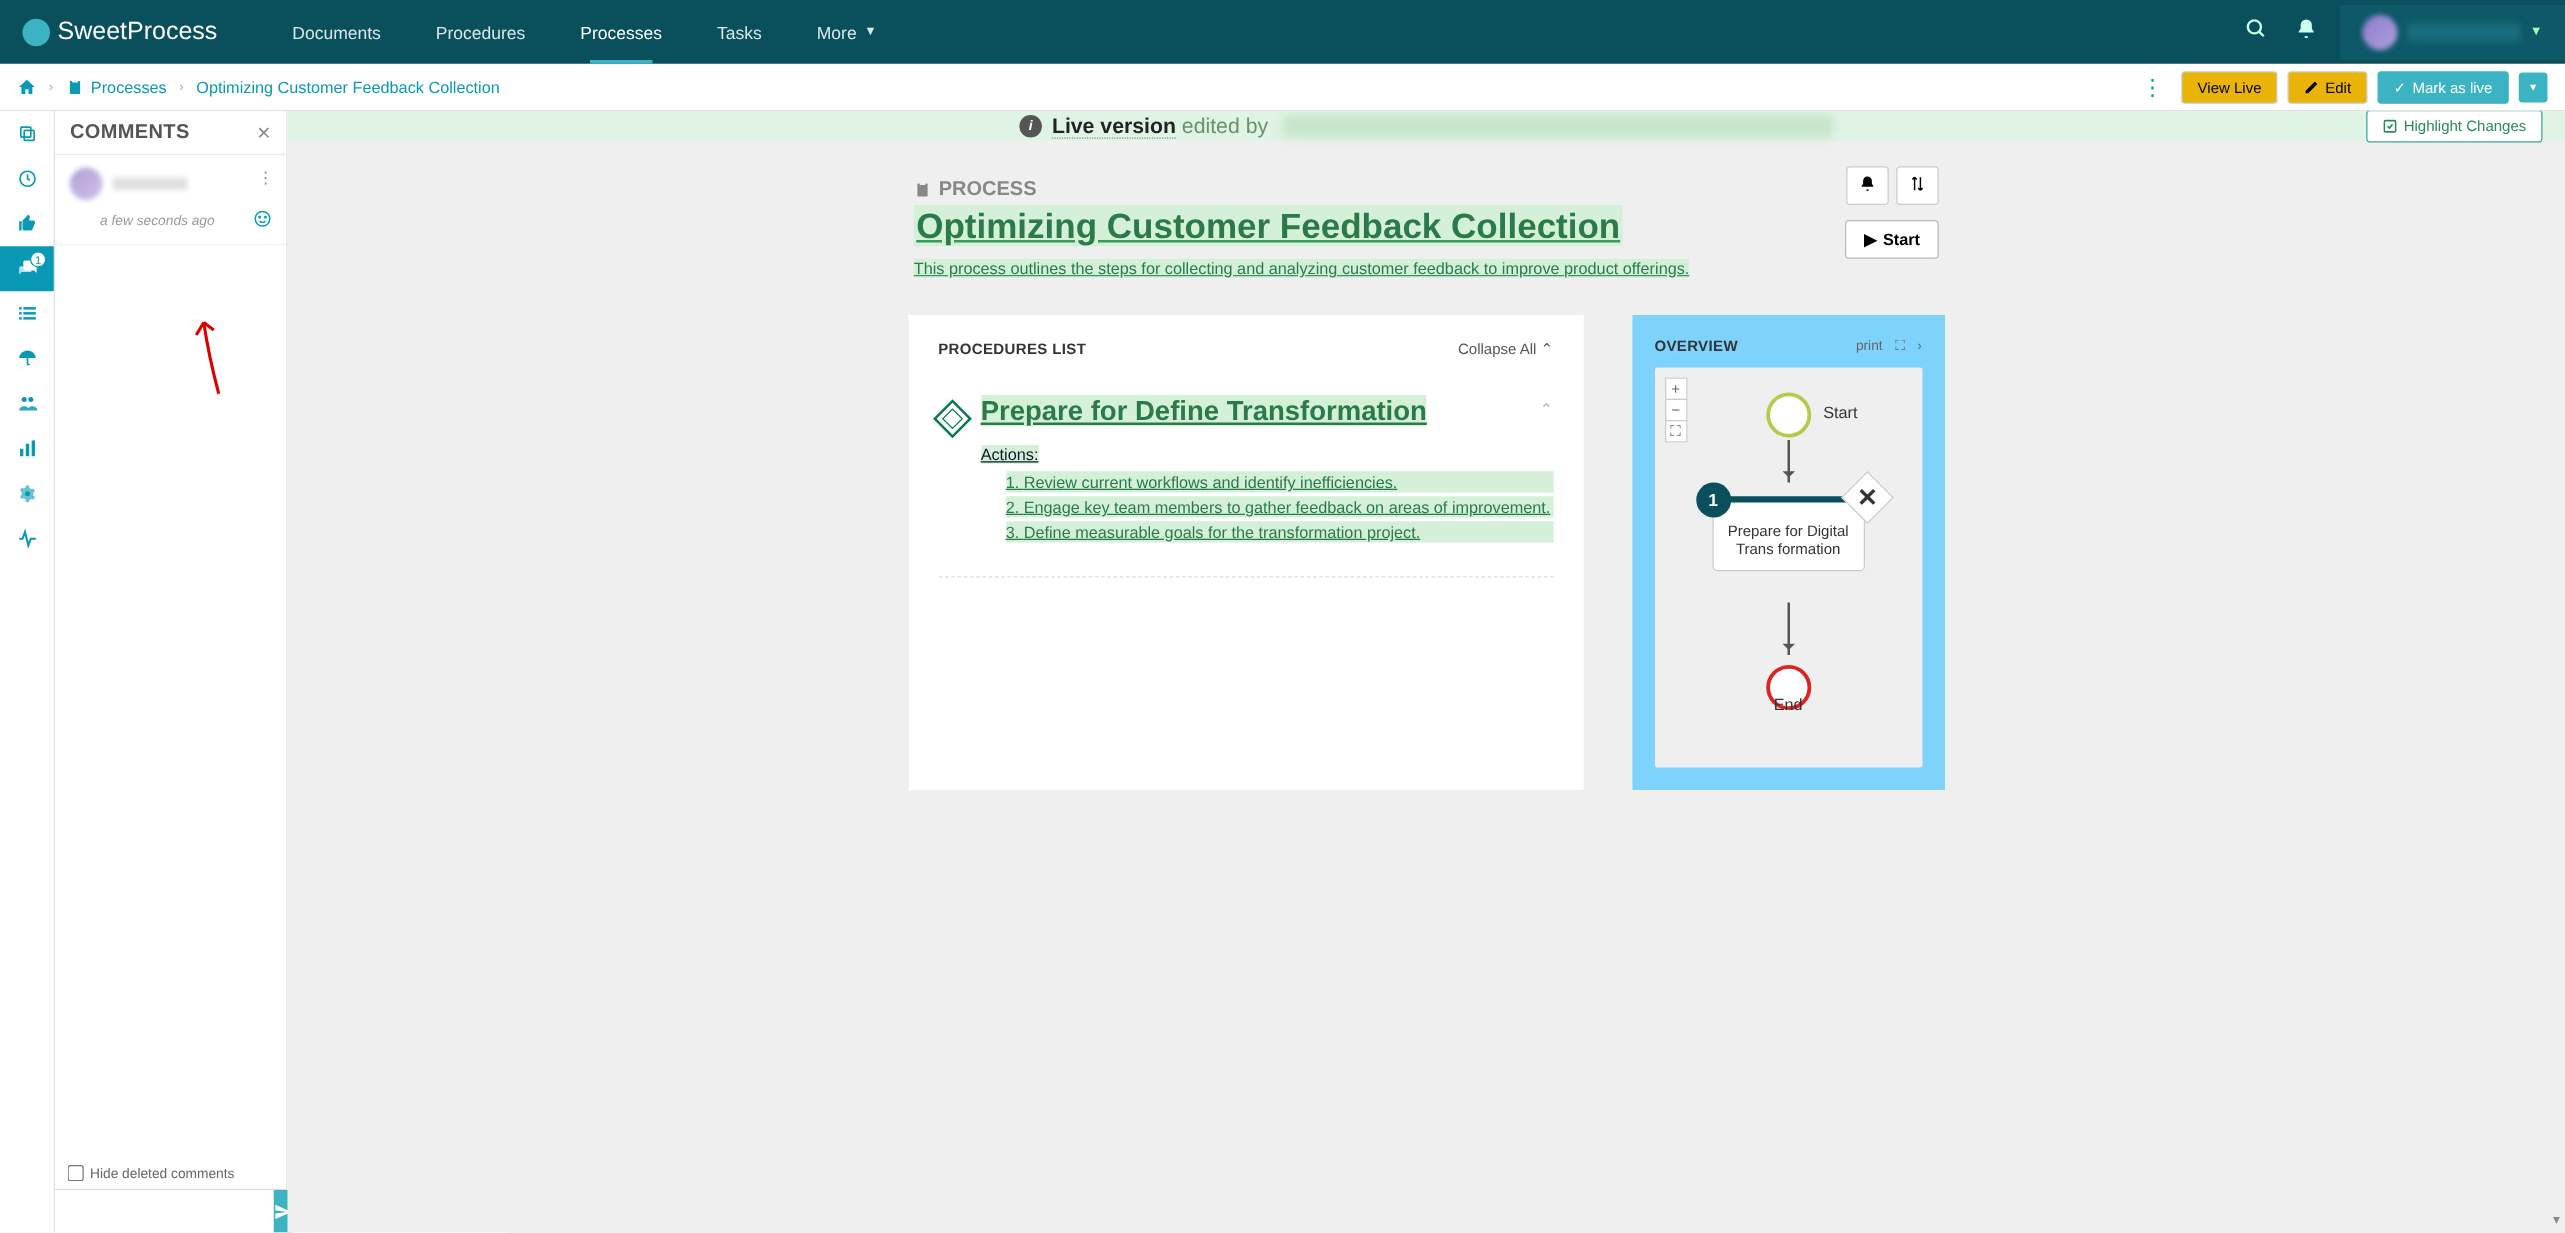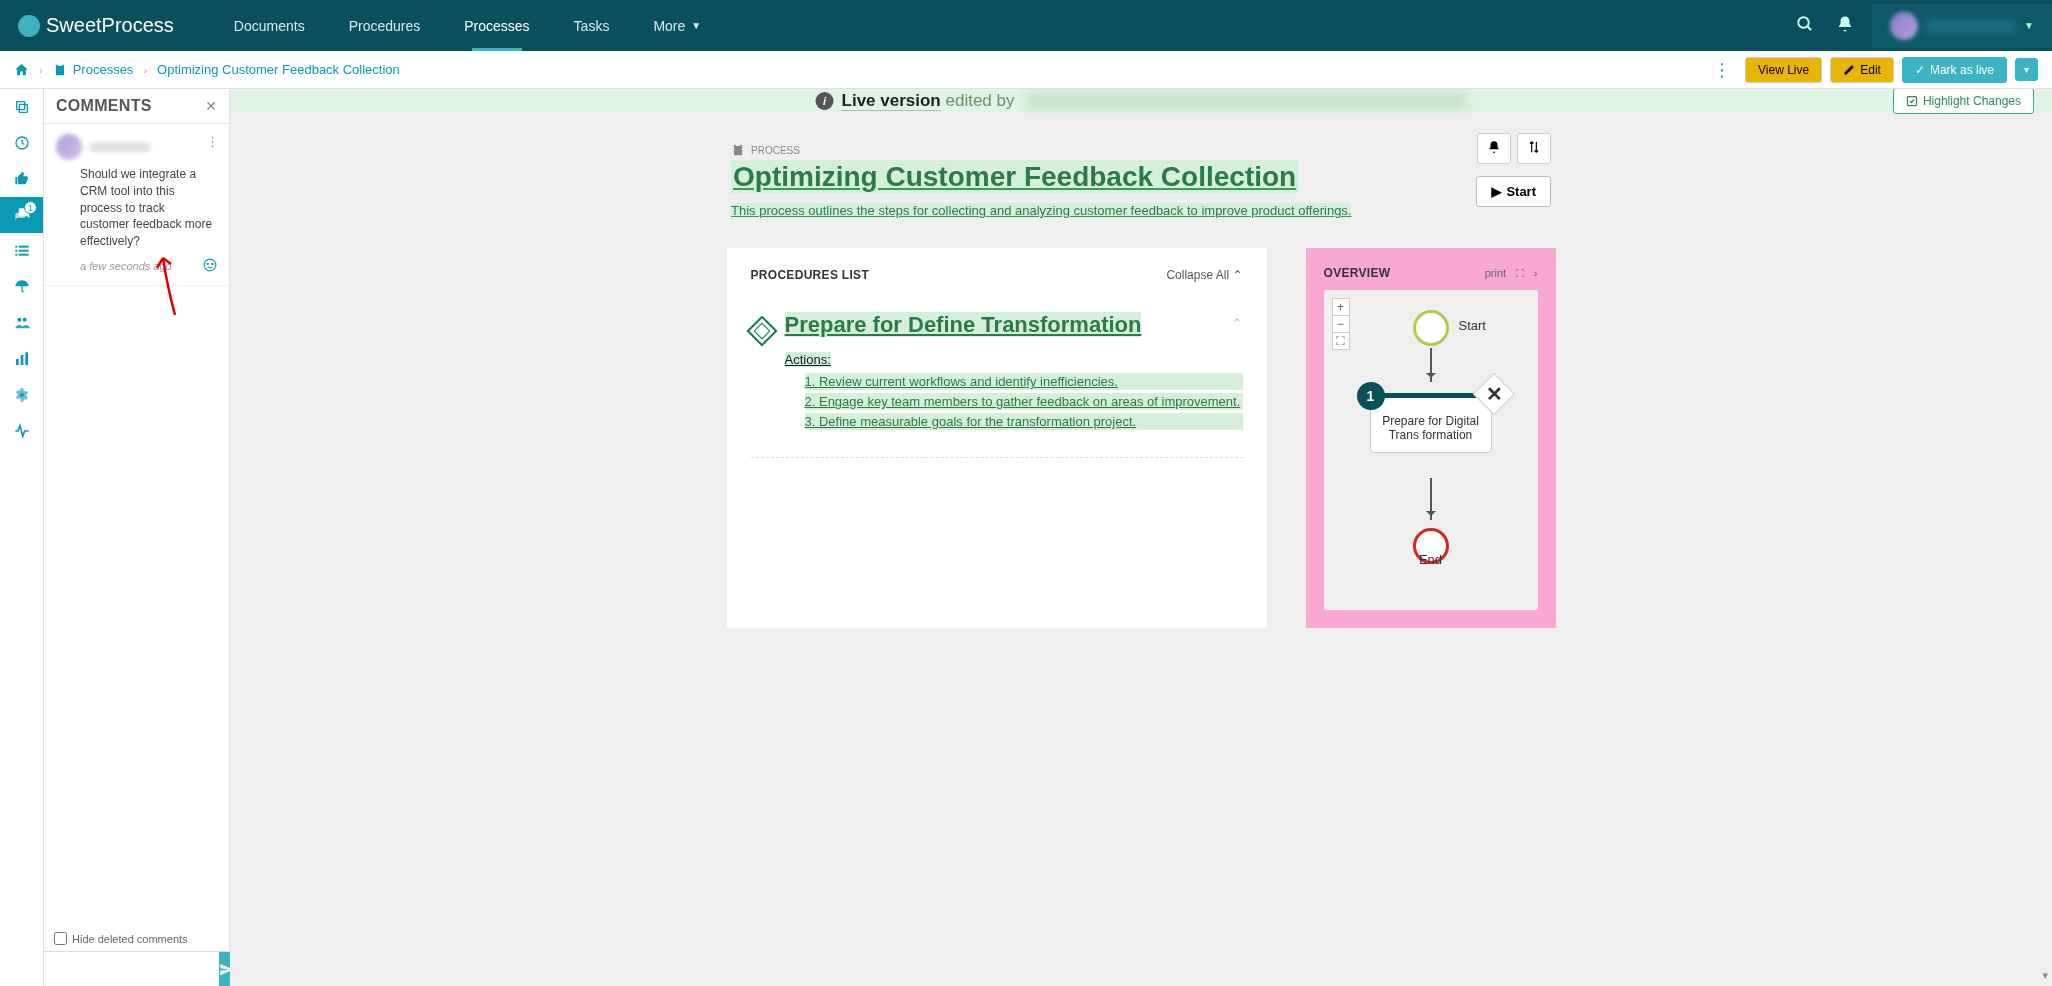--- a/index.html
+++ b/index.html
@@ -60,21 +60,21 @@
 .content { flex: 1; background: #efefef; overflow-y: auto; position: relative; }
 .banner { background: #dff4e4; padding: 12px 18px; display: flex; align-items: center; justify-content: flex-start; position: relative; }
 .banner-center { position: absolute; left: 50%; transform: translateX(-50%); display: flex; align-items: center; gap: 8px; color: #6b9169; font-size: 17px; }
 .banner-center .info-i { background: #555; color: #fff; border-radius: 50%; width: 18px; height: 18px; display: inline-flex; align-items: center; justify-content: center; font-size: 11px; font-weight: bold; font-style: italic; }
 .banner-center b { color: #222; border-bottom: 1px dotted #888; }
 .banner-blur { width: 440px; height: 18px; background: #c6e5c9; border-radius: 3px; filter: blur(4px); margin-left: 4px; }
 .highlight-btn { border: 1px solid #3a9; color: #2a8a5a; background: #fff; padding: 5px 12px; border-radius: 3px; font-size: 12px; display: inline-flex; align-items: center; gap: 5px; cursor: pointer; position: absolute; right: 18px; }
 
 .proc-header { padding: 30px 0 30px 0; display: flex; justify-content: center; }
 .proc-header-inner { width: 820px; position: relative; }
-.proc-label { text-transform: uppercase; font-size: 10px; font-weight: 400; color: #888; display: flex; align-items: center; gap: 6px; margin-bottom: 4px; }
+.proc-label { text-transform: uppercase; font-size: 16px; font-weight: 700; color: #888; display: flex; align-items: center; gap: 6px; margin-bottom: 4px; }
 .proc-title { font-size: 28px; font-weight: 700; color: #2a7a4a; background: #d4f0d8; display: inline; padding: 1px 2px; text-decoration: underline; text-decoration-color: #3a9a5a; }
 .proc-desc { margin-top: 10px; font-size: 13px; color: #2a7a4a; background: #d4f0d8; display: inline; text-decoration: underline; text-decoration-color: #3a9a5a; }
 .proc-actions { position: absolute; right: 0; top: -10px; display: flex; flex-direction: column; gap: 12px; align-items: flex-end; }
 .pa-row { display: flex; gap: 6px; }
 .icon-btn { border: 1px solid #ccc; background: #fff; padding: 6px 9px; border-radius: 3px; cursor: pointer; font-size: 13px; }
 .start-btn { border: 1px solid #bbb; background: #fff; padding: 7px 14px; border-radius: 3px; cursor: pointer; font-size: 13px; display: inline-flex; align-items: center; gap: 5px; font-weight: 600; }
 
 .two-col { display: flex; justify-content: center; gap: 39px; padding: 0 20px 40px; }
 .col-left { width: 540px; background: #fff; padding: 20px 24px; }
 .col-left-hdr { display: flex; justify-content: space-between; align-items: center; margin-bottom: 18px; }
@@ -84,21 +84,21 @@
 .proc-item-head { display: flex; align-items: flex-start; gap: 12px; }
 .proc-diamond { width: 22px; height: 22px; border: 2px solid #0a7a4a; transform: rotate(45deg); margin-top: 8px; display: inline-block; position: relative; flex-shrink: 0; }
 .proc-diamond::after { content: ""; position: absolute; inset: 3px; border: 1px solid #0a7a4a; }
 .proc-item-title { font-size: 22px; font-weight: 700; color: #2a7a4a; text-decoration: underline; background: #d4f0d8; display: inline; }
 .proc-chev { position: absolute; right: 0; top: 16px; color: #bbb; cursor: pointer; }
 .actions-label { margin-top: 12px; margin-left: 34px; font-size: 13px; color: #0f172a; background: #d4f0d8; display: inline; text-decoration: underline; }
 .actions-list { margin-left: 54px; margin-top: 6px; font-size: 13px; }
 .actions-list li { color: #2a7a4a; background: #d4f0d8; text-decoration: underline; margin-bottom: 3px; display: list-item; list-style-position: inside; padding: 1px 0; }
 .actions-list { list-style: decimal; }
 
-.col-right { width: 250px; background: #f9a8d4; padding: 18px 18px; position: relative; }
+.col-right { width: 250px; background: #7dd3fc; padding: 18px 18px; position: relative; }
 .col-right-hdr { display: flex; justify-content: space-between; align-items: center; margin-bottom: 10px; }
 .col-right-hdr h4 { font-size: 12px; font-weight: 700; letter-spacing: 0.3px; }
 .ov-actions { display: flex; align-items: center; gap: 10px; font-size: 11px; color: #666; }
 .ov-actions span { cursor: pointer; }
 .ov-canvas { background: #efefef; height: 320px; position: relative; border-radius: 2px; }
 .zoom-ctl { position: absolute; top: 8px; left: 8px; display: flex; flex-direction: column; }
 .zoom-ctl div { width: 18px; height: 18px; border: 1px solid #ccc; background: #fff; display: flex; align-items: center; justify-content: center; font-size: 12px; cursor: pointer; color: #666; margin-bottom: -1px; }
 .flow-start-circle { position: absolute; top: 20px; left: 50%; transform: translateX(-50%); width: 36px; height: 36px; border: 3px solid #b5c94a; border-radius: 50%; background: #fff; }
 .flow-start-label { position: absolute; top: 28px; left: calc(50% + 28px); font-size: 13px; }
 .flow-arrow1 { position: absolute; top: 58px; left: 50%; transform: translateX(-50%); width: 2px; height: 34px; background: #555; }
@@ -261,21 +261,20 @@
     <div class="comments-hdr">
       <h3>COMMENTS</h3>
       <span class="close-x">✕</span>
     </div>
     <div class="comment">
       <div class="comment-top">
         <div class="comment-avatar"></div>
         <div class="comment-name"></div>
       </div>
       <span class="comment-menu">⋮</span>
-      <div class="comment-body">Should we integrate a CRM tool into this process to track customer feedback more effectively?</div>
       <div class="comment-meta">
         <span class="comment-time">a few seconds ago</span>
         <span class="smiley">
           <svg width="14" height="14" viewBox="0 0 24 24" fill="none" stroke="currentColor" stroke-width="2">
               <circle cx="12" cy="12" r="10"></circle>
               <circle cx="8" cy="10" r="1" fill="currentColor"></circle>
               <circle cx="16" cy="10" r="1" fill="currentColor"></circle>
               <path d="M8 15s1.5 2 4 2 4-2 4-2"></path>
             </svg>
         </span>

